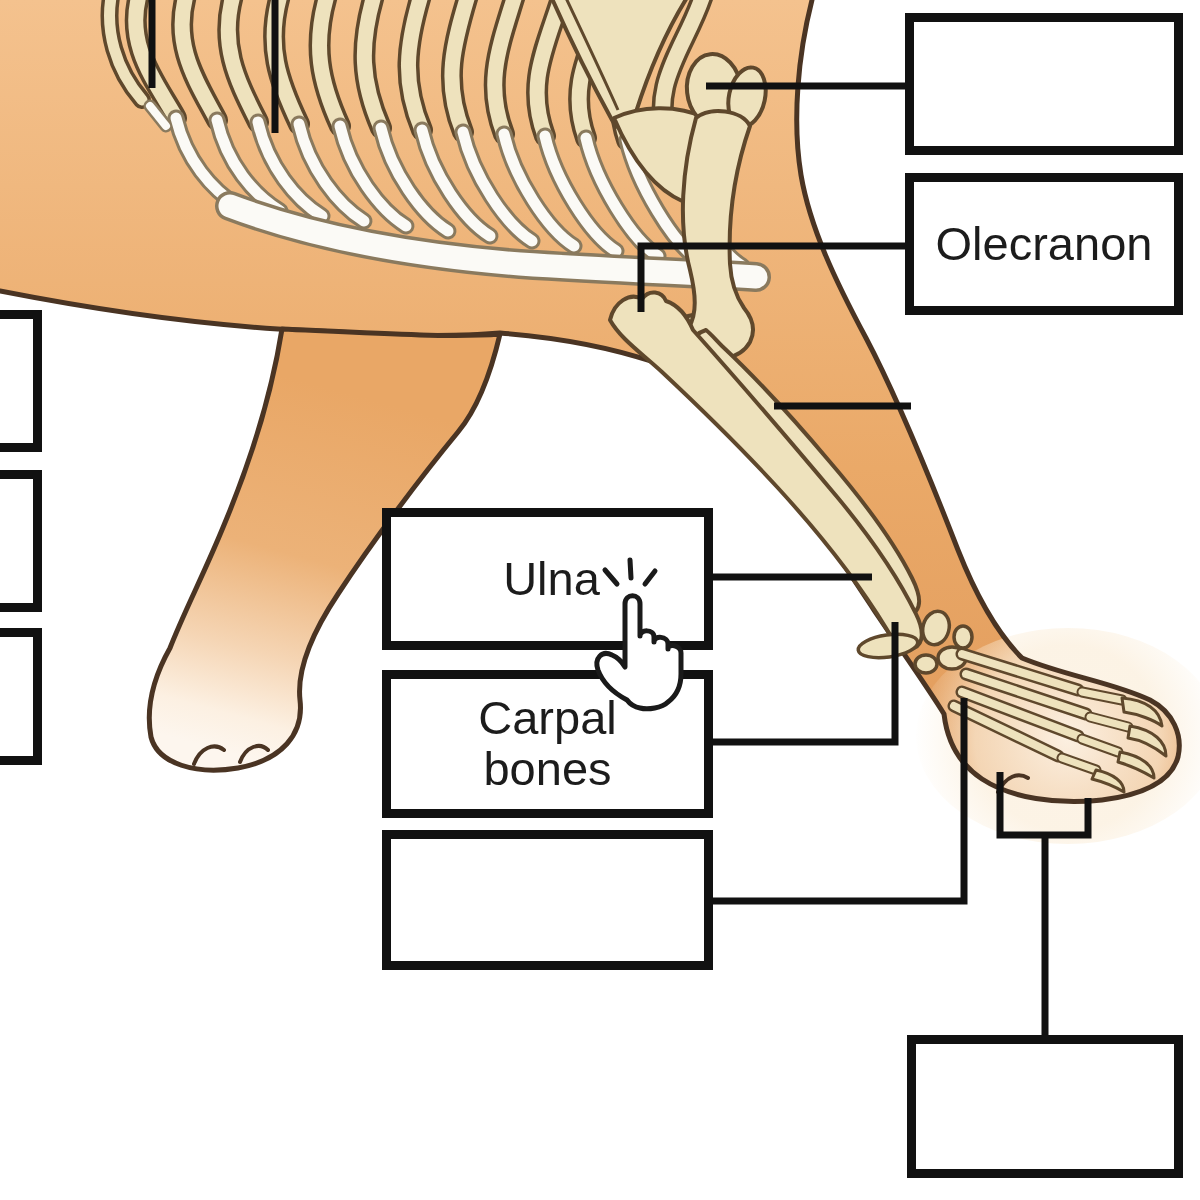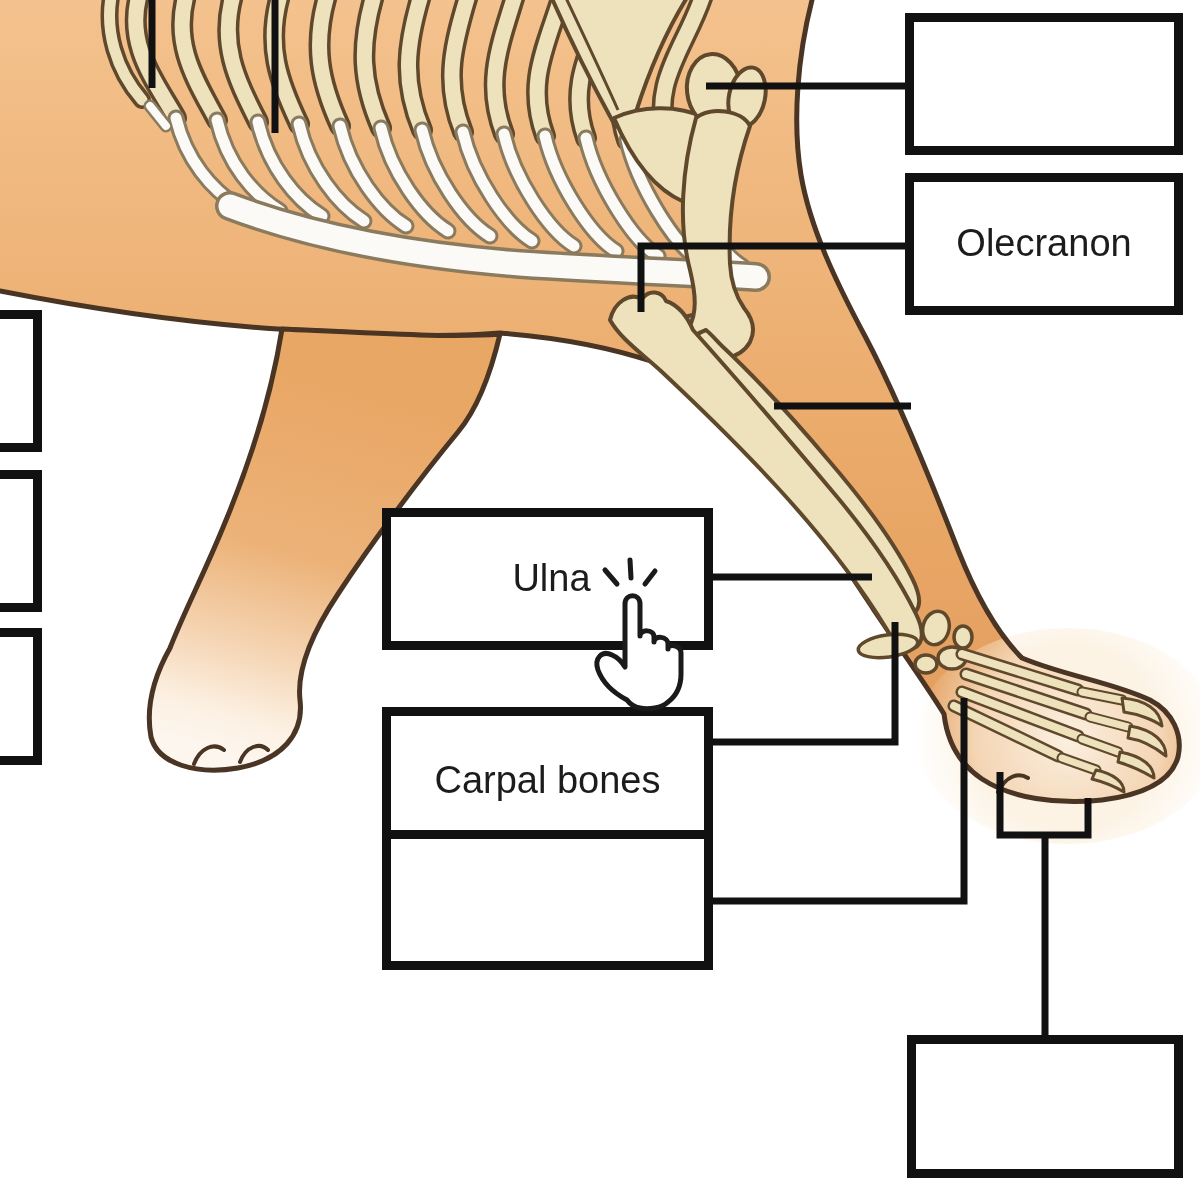--- a/index.html
+++ b/index.html
@@ -1,27 +1,27 @@
 <!DOCTYPE html>
 <html><head>
 <meta charset="utf-8">
 <style>
   html,body{margin:0;padding:0;background:#fff;}
   .stage{position:relative;width:1200px;height:1200px;background:#ffffff;overflow:hidden;
          font-family:"Liberation Sans", sans-serif;}
   .art{position:absolute;left:0;top:0;width:1200px;height:1200px;}
   .label-box{position:absolute;background:#ffffff;border:9px solid #111111;box-sizing:border-box;
              display:flex;align-items:center;justify-content:center;color:#1c1c1c;
-             font-size:38px;line-height:1.08;text-align:center;}
+             font-size:47px;line-height:1.08;text-align:center;}
   .label-box span{display:block;max-width:240px;}
   #box-shoulder   {left:905px;top:13px;  width:278px;height:142px;}
   #box-olecranon  {left:905px;top:173px; width:278px;height:142px;}
   #box-radius     {left:907px;top:334px; width:276px;height:141px;}
   #box-ulna       {left:382px;top:508px; width:331px;height:142px;padding-left:8px;}
-  #box-carpal     {left:382px;top:670px; width:331px;height:148px;margin-top:37px;}
+  #box-carpal     {left:382px;top:670px; width:331px;height:148px;}
   #box-metacarpal {left:382px;top:830px; width:331px;height:140px;}
   #box-phalanges  {left:907px;top:1035px;width:276px;height:143px;}
   #box-left-top   {left:-62px;top:310px; width:104px;height:142px;}
   #box-left-mid   {left:-62px;top:470px; width:104px;height:142px;}
   #box-left-bot   {left:-62px;top:628px; width:104px;height:137px;}
   .cursor-svg{position:absolute;left:0;top:0;width:1200px;height:1200px;pointer-events:none;}
 </style>
 </head>
 <body>
 

